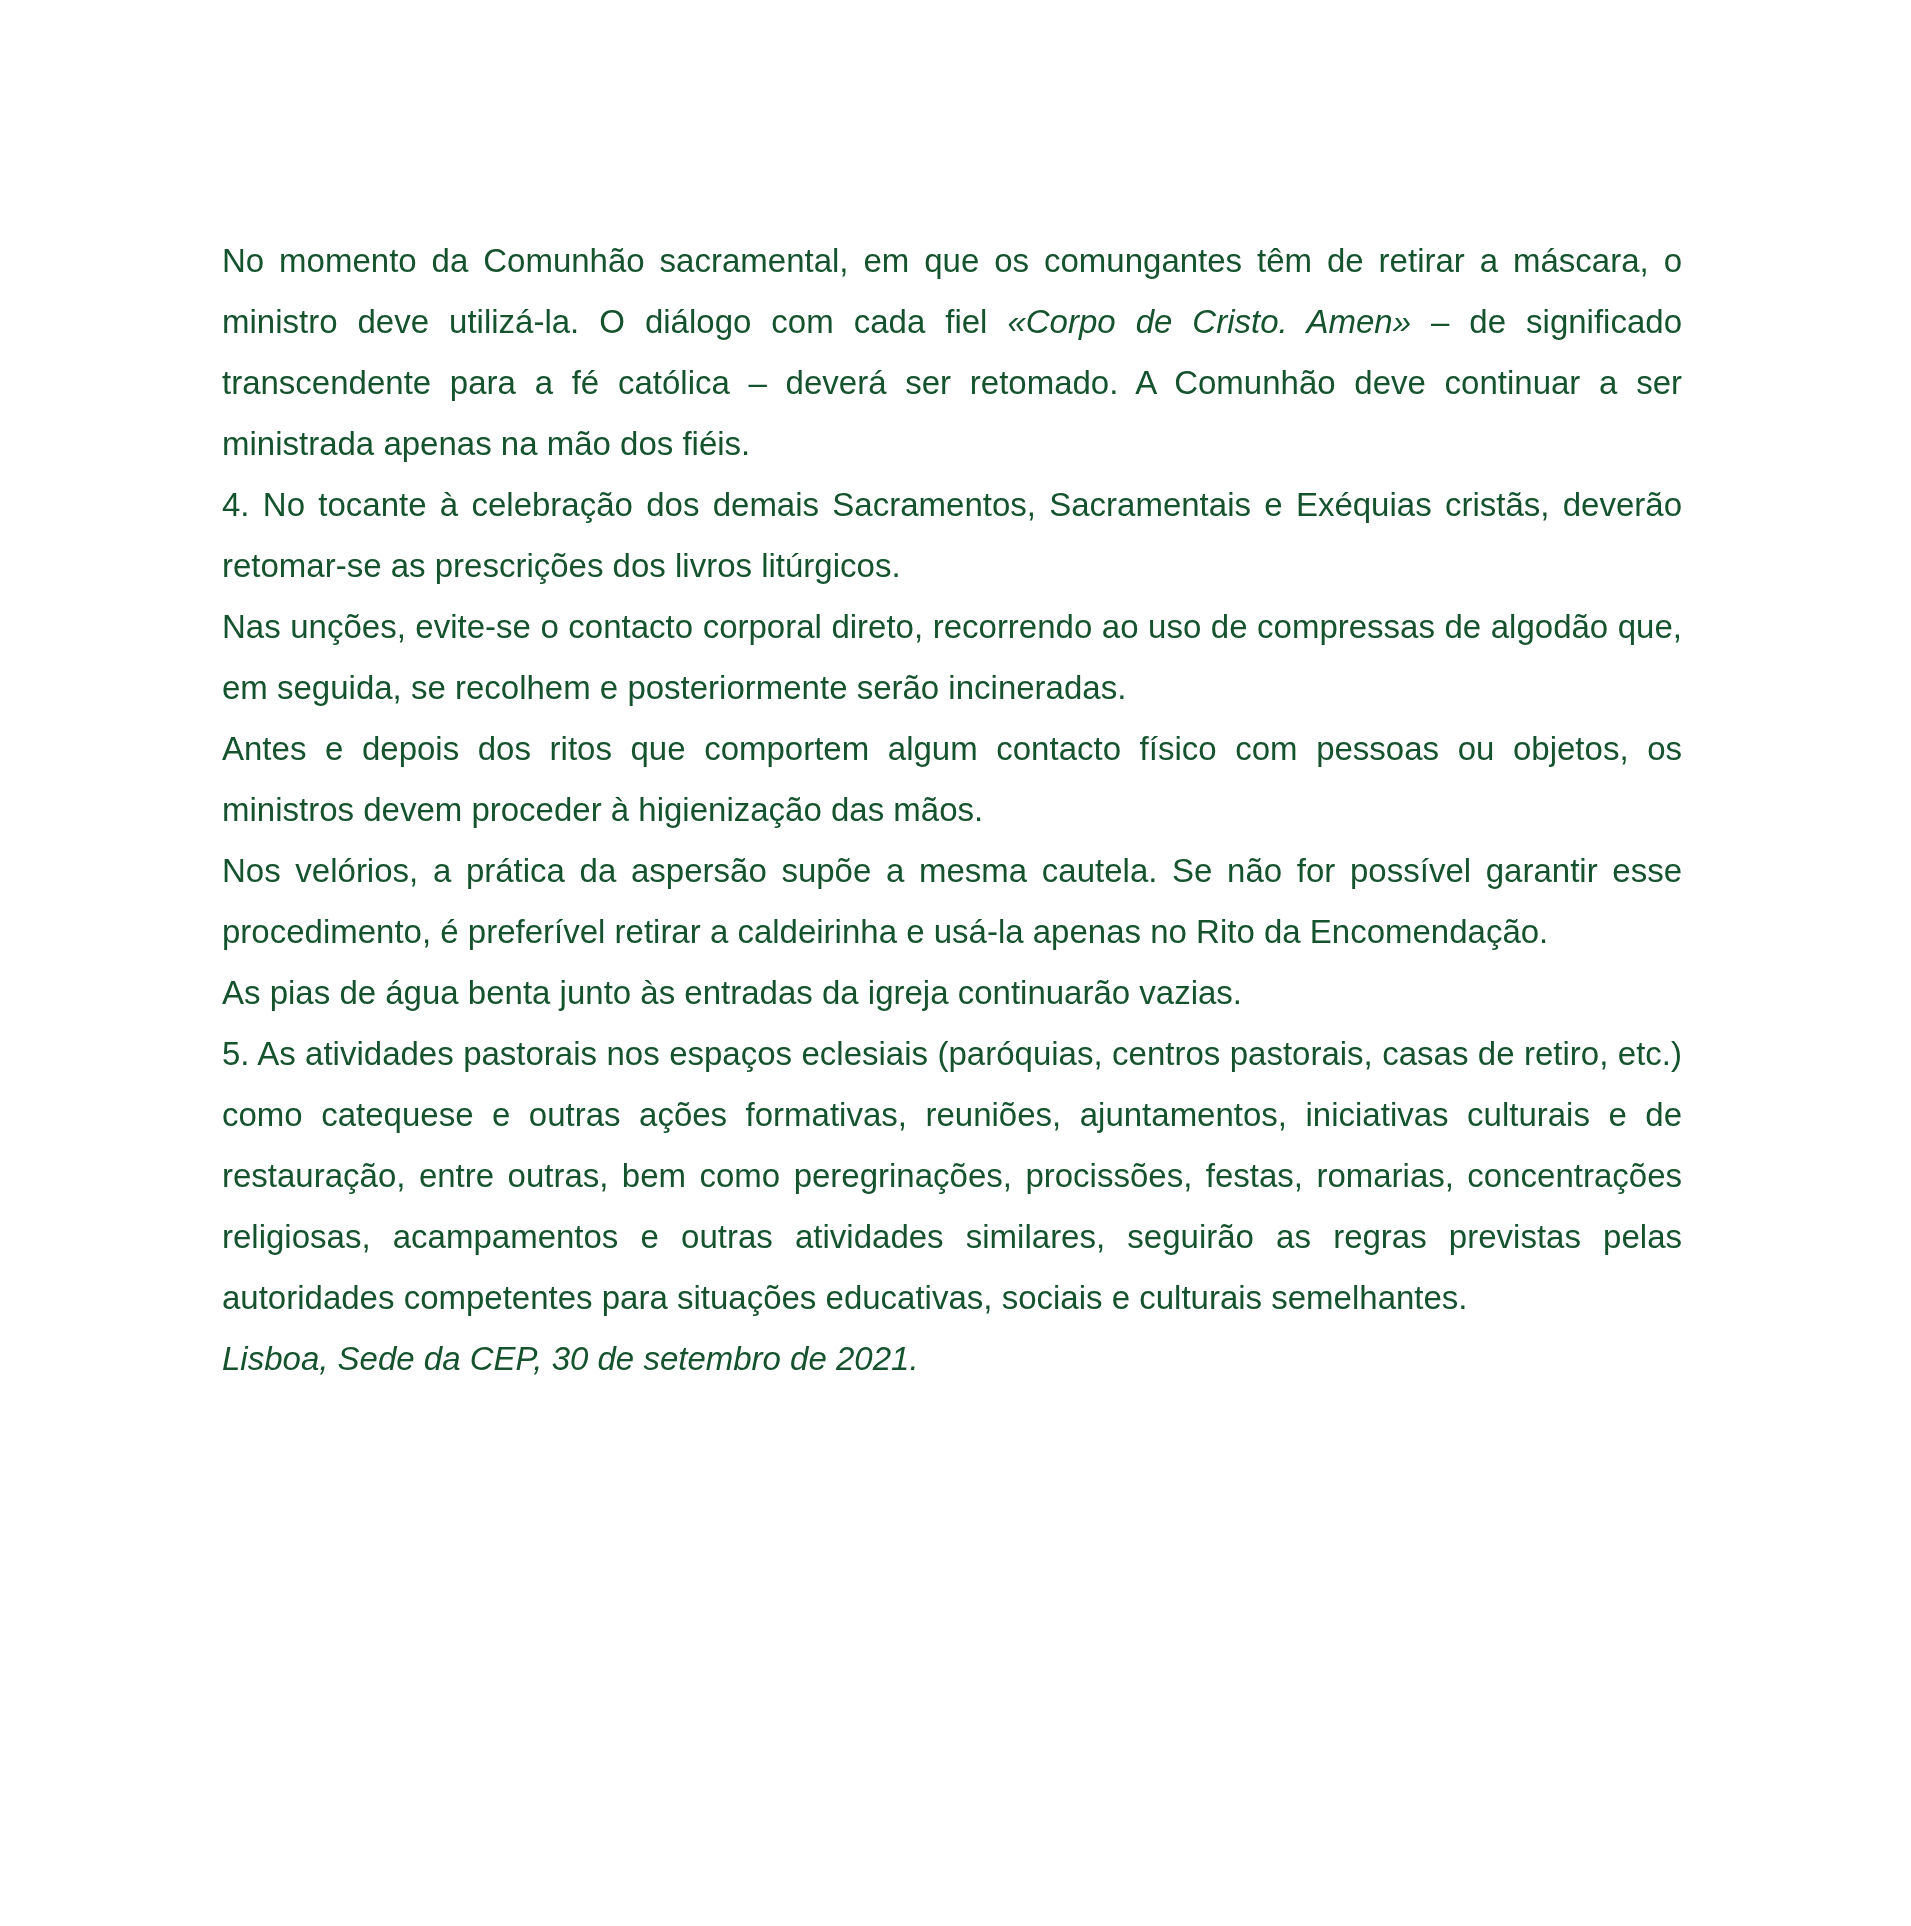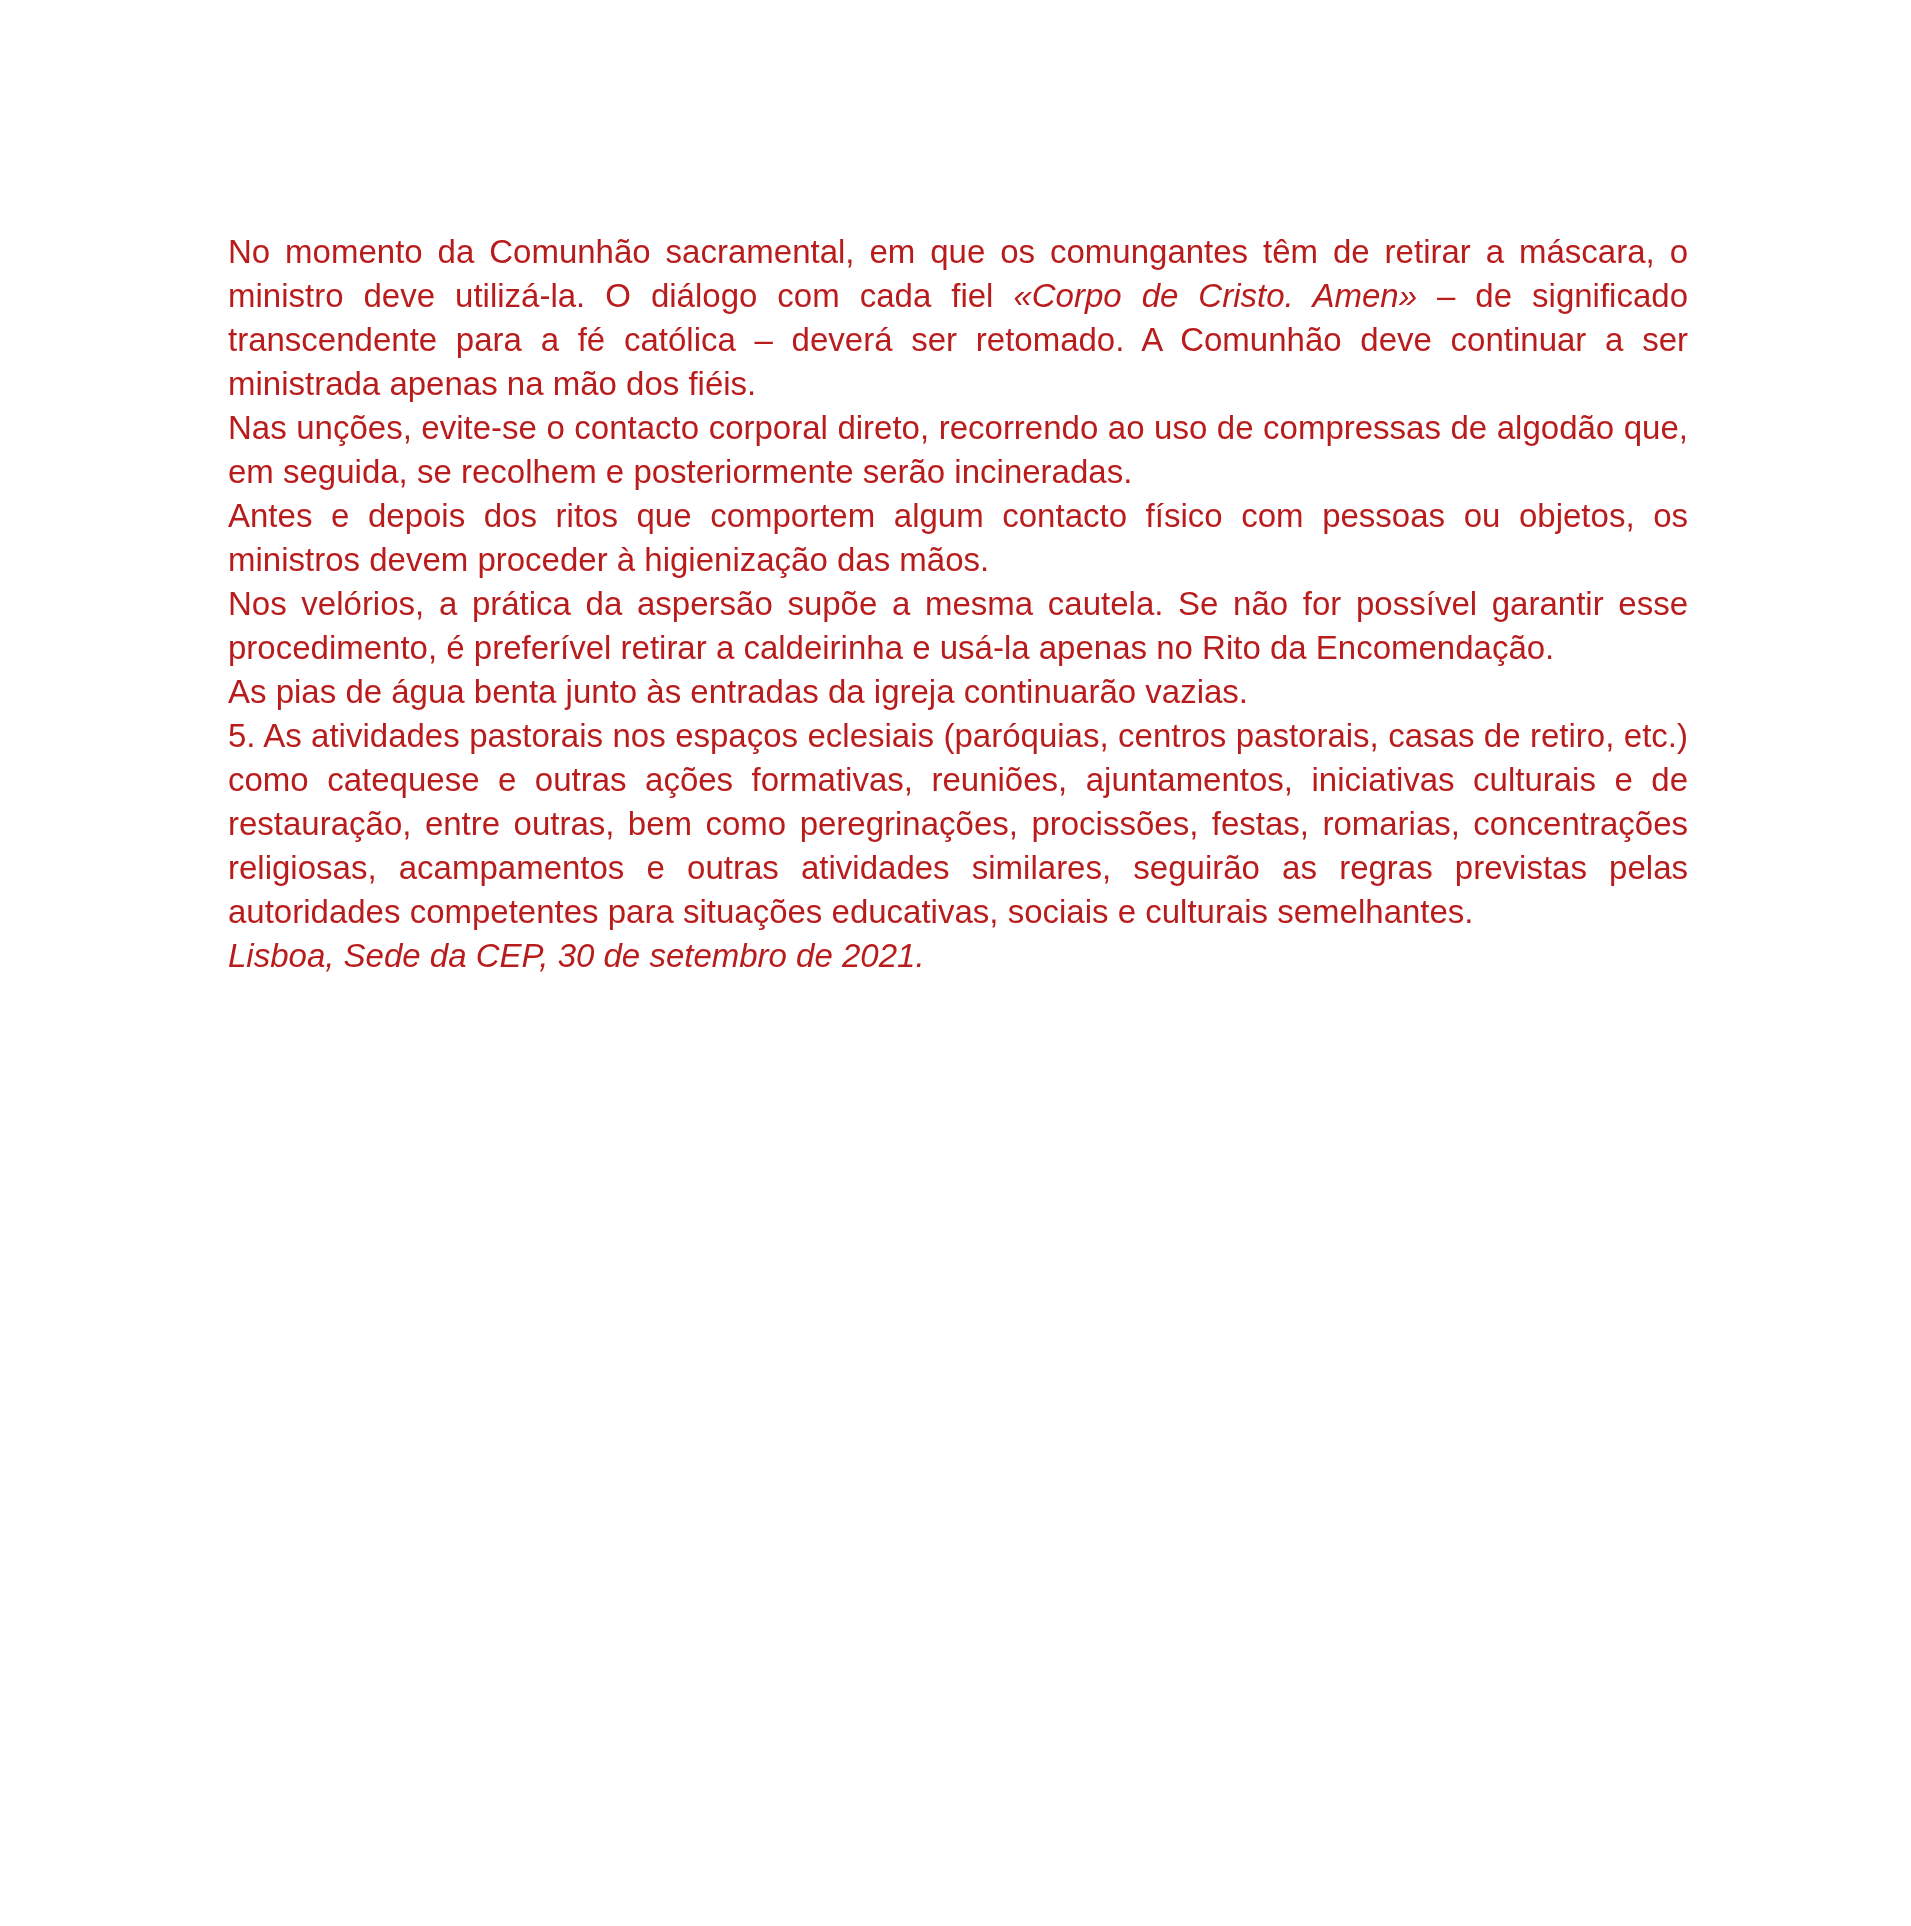--- a/index.html
+++ b/index.html
@@ -9,26 +9,26 @@
   body {
     width: 1911px;
     height: 2703px;
     background: #ffffff;
     position: relative;
     overflow: hidden;
     font-family: "Liberation Sans", "DejaVu Sans", sans-serif;
   }
   .page-content {
     position: absolute;
-    left: 228px;
+    left: 222px;
     top: 230px;
     width: 1460px;
-    color: #b91c1c;
+    color: #14532d;
     font-size: 33px;
-    line-height: 44px;
+    line-height: 61px;
     text-align: justify;
     hyphens: none;
   }
   .page-content p {
     margin: 0;
     padding: 0;
   }
   
   .gap-1 { margin-top: 56px; }
   
@@ -36,20 +36,21 @@
   .closing { text-align: left; font-style: italic; }
   em { font-style: italic; }
 </style>
 </head>
 <body>
 
 <div class="page-content">
 
   <p><span>No momento da Comunhão sacramental, em que os comungantes têm de retirar a máscara, o ministro deve utilizá-la. O diálogo com cada fiel </span><em>«Corpo de Cristo. Amen»</em><span> – de significado transcendente para a fé católica – deverá ser retomado. A Comunhão deve continuar a ser ministrada apenas na mão dos fiéis.</span></p>
 
+  <p class="gap-1">4. No tocante à celebração dos demais Sacramentos, Sacramentais e Exéquias cristãs, deverão retomar-se as prescrições dos livros litúrgicos.</p>
 
 
 
   <p>Nas unções, evite-se o contacto corporal direto, recorrendo ao uso de compressas de algodão que, em seguida, se recolhem e posteriormente serão incineradas.</p>
 
   <p>Antes e depois dos ritos que comportem algum contacto físico com pessoas ou objetos, os ministros devem proceder à higienização das mãos.</p>
 
   <p>Nos velórios, a prática da aspersão supõe a mesma cautela. Se não for possível garantir esse procedimento, é preferível retirar a caldeirinha e usá-la apenas no Rito da Encomendação.</p>
 
   <p>As pias de água benta junto às entradas da igreja continuarão vazias.</p>

